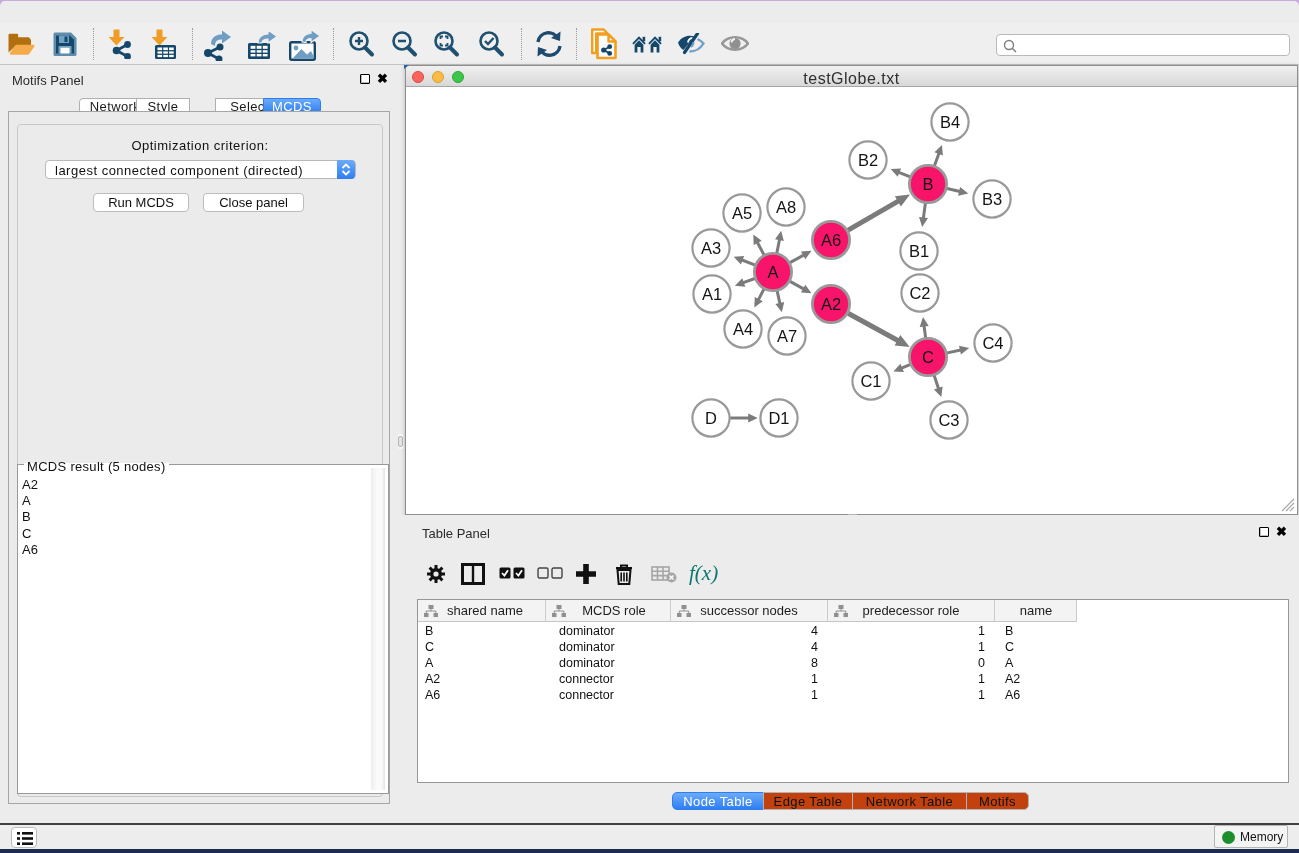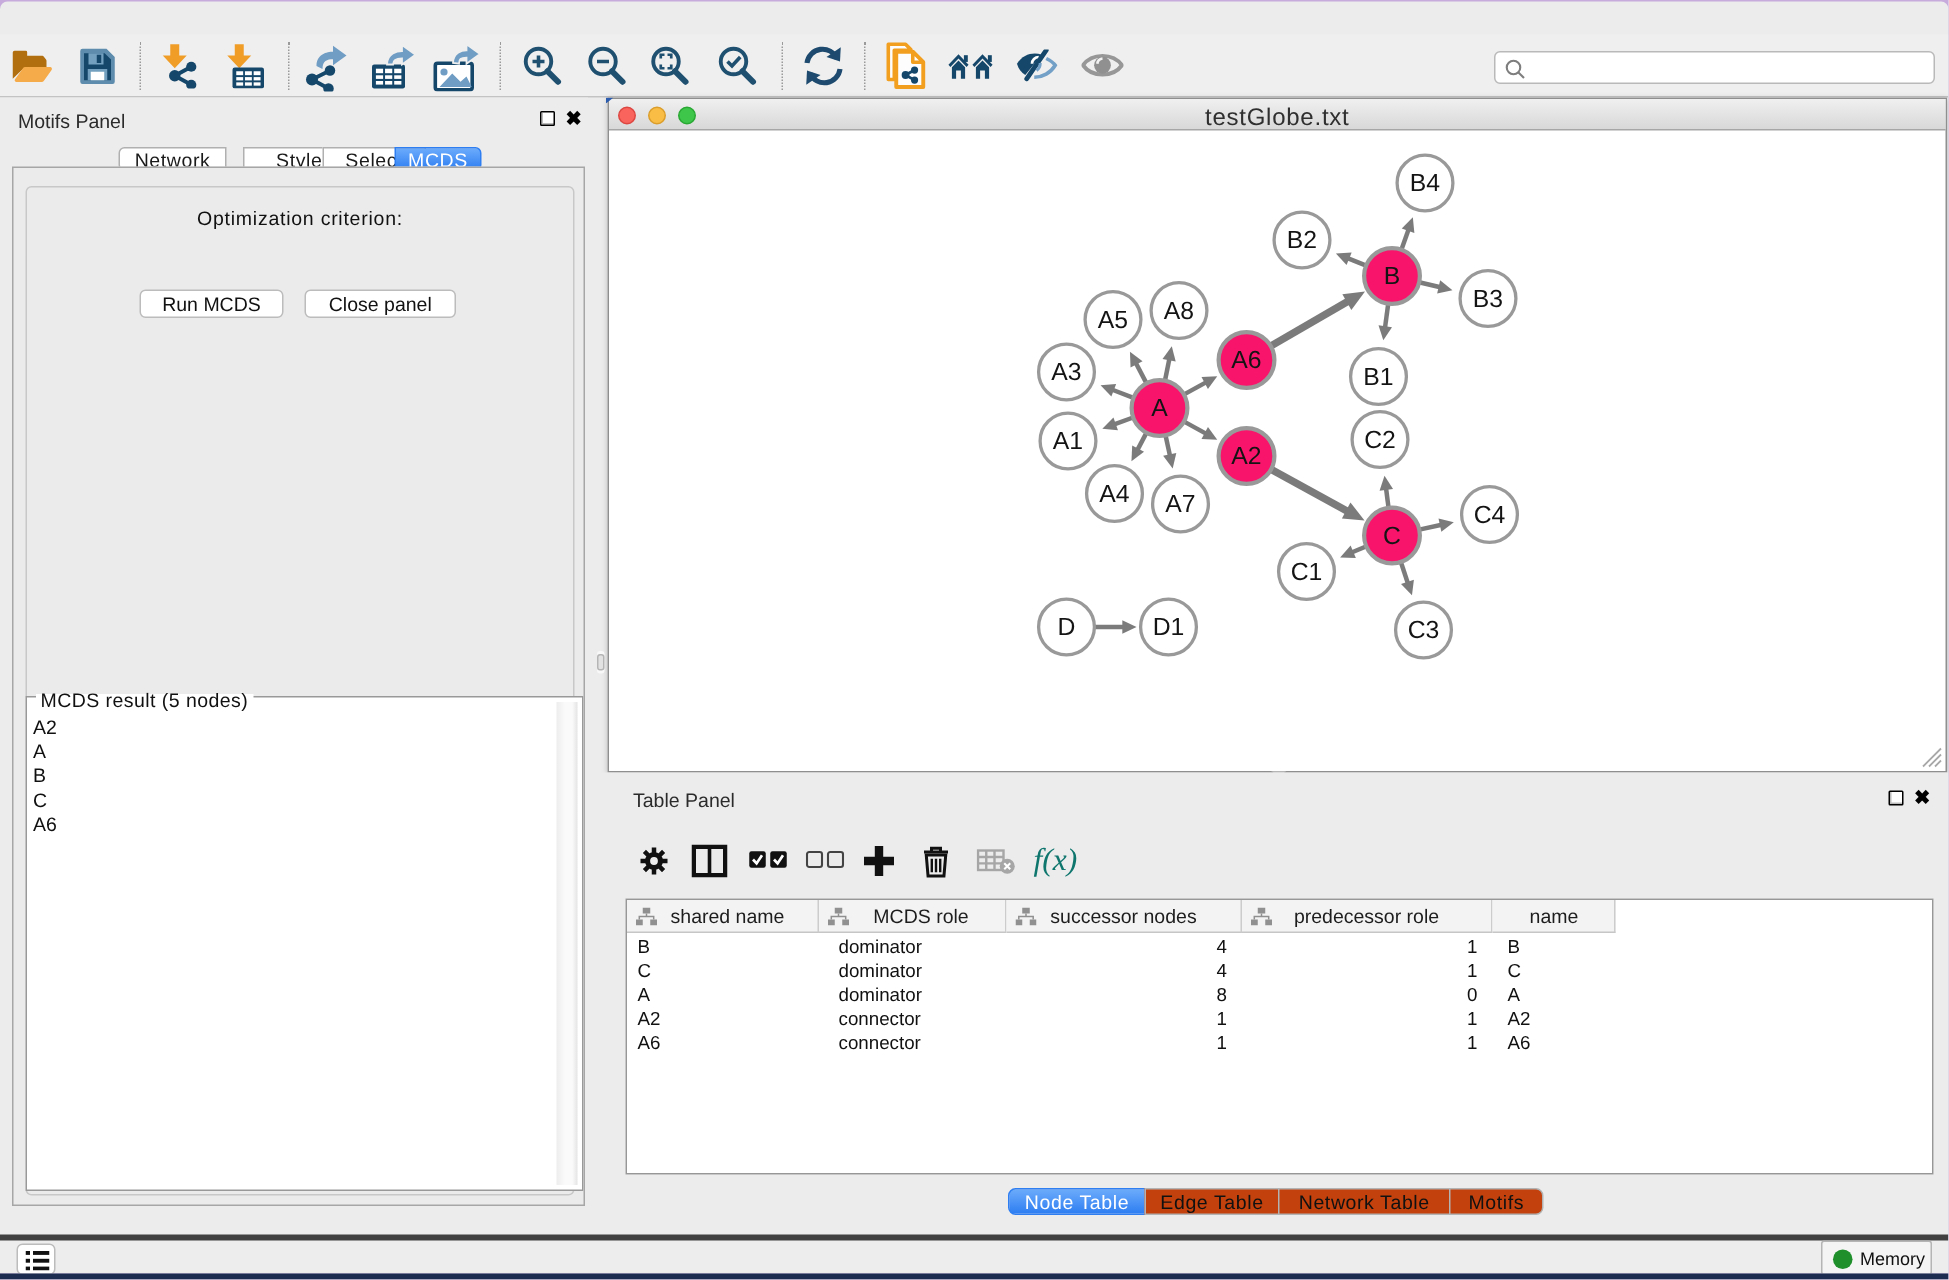--- a/index.html
+++ b/index.html
@@ -39,21 +39,21 @@
   #nettitle .t3 { left:46px; background:#3dc649; border:0.5px solid #2aa834; }
   #nettitle .title { position:absolute; left:0; right:0; top:4px; text-align:center; font-size:16px; color:#2f2f2f; letter-spacing:0.5px; }
   
   #tablepanel { position:absolute; left:392px; top:514px; width:907px; height:308px; background:#ececec; }
   #tptable { position:absolute; left:25px; top:84px; width:872px; height:184px; background:#fff; border:1px solid #979797; }
   .th { position:absolute; white-space:nowrap; top:0; height:22px; background:#f3f3f3; border-right:1px solid #cccccc; border-bottom:1px solid #c6c6c6; font-size:13px; color:#1d1d1d; }
   .td { position:absolute; font-size:12.5px; color:#111; }
   
   .btab { position:absolute; top:0; height:18px; background:#c2410c; border:1px solid #b3b3b3; font-size:13px; color:#111; text-align:center; line-height:17px; letter-spacing:0.4px; }
   
-  #statusbar { position:absolute; left:0; top:822px; width:1299px; height:25px; background:#ededed; border-top:4px solid #404040; }
+  #statusbar { position:absolute; left:0; top:822px; width:1299px; height:25px; background:#ededed; border-top:2px solid #404040; }
 </style>
 </head>
 <body>
 <div id="app">
   <div id="toolbar">
     <div class="sep" style="left:93px;"></div>
     <div class="sep" style="left:192px;"></div>
     <div class="sep" style="left:333px;"></div>
     <div class="sep" style="left:521px;"></div>
     <div class="sep" style="left:576px;"></div>
@@ -197,27 +197,36 @@
       </svg>
     </div>
   </div>
 
   <div id="controlpanel">
     <div class="panelhdr" style="position:absolute;left:12px;top:8px;">Motifs Panel</div>
     <div class="flicon" style="left:360px;top:9px;"></div>
     <div class="xicon" style="left:377px;top:6px;">✖</div>
     <div style="position:absolute;left:79px;top:33px;">
       <div class="tab" style="left:0;width:72px;border-radius:4px 0 0 4px;">Network</div>
-      <div class="tab" style="left:83px;width:75px;">Style</div>
+      <div class="tab" style="left:57px;width:54px;">Style</div>
       <div class="tab" style="left:124px;width:69px;margin-left:12px;">Select</div>
       <div class="tab tabsel" style="left:184px;width:58px;border-radius:0 4px 4px 0;">MCDS</div>
     </div>
     <div id="cpbox">
       <div id="cpinner"></div>
       <div style="position:absolute;left:0;width:382px;top:26px;text-align:center;font-size:13px;color:#111;letter-spacing:0.5px;">Optimization criterion:</div>
+      <div style="position:absolute;left:36px;top:48px;width:311px;height:19px;background:#fff;border:1px solid #b9b9b9;border-radius:4px;">
+        <div style="position:absolute;left:9px;top:2px;font-size:13px;color:#111;letter-spacing:0.5px;">largest connected component (directed)</div>
+        <div style="position:absolute;right:0;top:-1px;width:18px;height:19px;background:linear-gradient(#6babfb,#2e7ef2);border-radius:0 4px 4px 0;">
+          <svg width="18" height="19" viewBox="0 0 18 19">
+              <path d="M5.5 8 L9 4.5 L12.5 8" fill="none" stroke="#fff" stroke-width="1.8"></path>
+              <path d="M5.5 11 L9 14.5 L12.5 11" fill="none" stroke="#fff" stroke-width="1.8"></path>
+            </svg>
+        </div>
+      </div>
       <div class="btn" style="left:84px;top:81px;width:96px;height:19px;line-height:18px;">Run MCDS</div>
       <div class="btn" style="left:194px;top:81px;width:101px;height:19px;line-height:18px;">Close panel</div>
 
       <div style="position:absolute;left:8px;top:352px;width:372px;height:330px;border:1px solid #999;background:#fff;">
         <div style="position:absolute;left:6px;top:-6px;background:linear-gradient(#ebebeb 4px,#ffffff 4px);padding:0 3px;font-size:13px;color:#111;letter-spacing:0.3px;">MCDS result (5 nodes)</div>
         <div style="position:absolute;left:4px;top:12px;font-size:13px;line-height:16.2px;color:#111;">A2<br>A<br>B<br>C<br>A6</div>
         <div style="position:absolute;right:3px;top:3px;bottom:3px;width:14px;background:linear-gradient(90deg,#ededed,#fafafa 40%,#fafafa 75%,#e4e4e4);"></div>
       </div>
     </div>
   </div>

